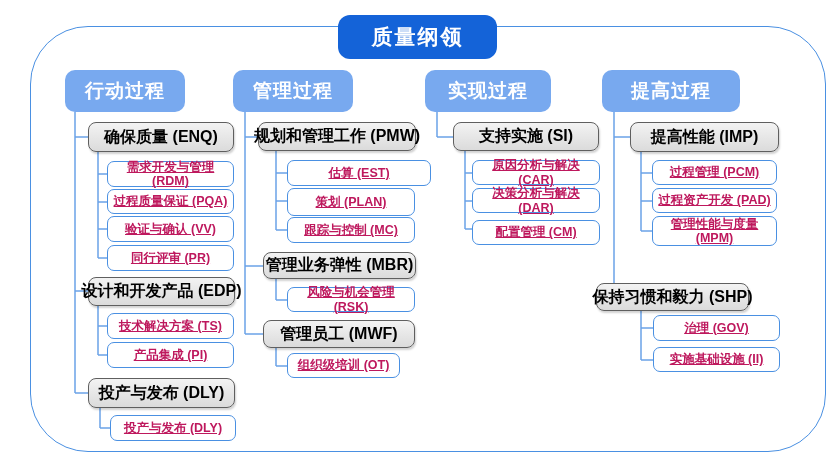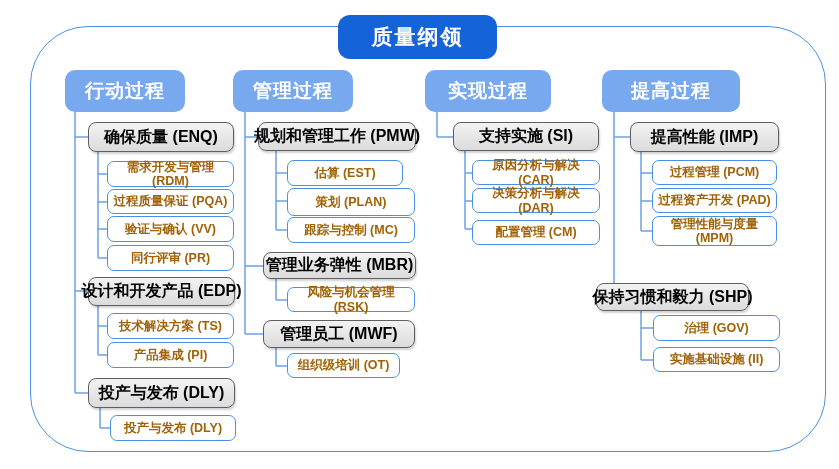--- a/index.html
+++ b/index.html
@@ -27,23 +27,23 @@
     position:absolute; background:linear-gradient(#f3f3f3,#dbdbdb);
     border:1.6px solid var(--grp-border,#5f5f5f); border-radius:8px;
     font-weight:bold; font-size:16px; color:#000;
     display:flex; align-items:center; justify-content:center;
     box-shadow:1px 2px 2px rgba(0,0,0,0.18); box-sizing:border-box; z-index:2;
     white-space:nowrap;
   }
   .leaf {
     position:absolute; background:#ffffff;
     border:1.5px solid var(--leaf-border,#4a90e2); border-radius:7px;
-    font-weight:bold; font-size:12.5px; color:#a16207;
+    font-weight:bold; font-size:12.5px; color:#be185d;
     display:flex; align-items:center; justify-content:center;
-    text-align:center; line-height:1.15; padding:0 3px; box-sizing:border-box; z-index:2;
+    text-align:center; line-height:1.15; padding:0 3px; box-sizing:border-box; z-index:2;text-decoration:underline;
   }
   svg.wires { position:absolute; left:0; top:0; z-index:1; }
   .wires path { fill:none; stroke:var(--wire,#6ba2e8); stroke-width:1.5px; }
 </style>
 </head>
 <body>
 
 <div class="stage">
 
   <div class="frame"></div>
@@ -84,21 +84,21 @@
     <div class="leaf" style="left:107px;top:342px;width:127px;height:26px">产品集成 (PI)</div>
 
     <div class="grp" style="left:88px;top:378px;width:147px;height:30px">投产与发布 (DLY)</div>
     <div class="leaf" style="left:110px;top:415px;width:126px;height:26px">投产与发布 (DLY)</div>
   </div>
 
   <div>
     <div class="hdr" style="left:233px;top:70px;width:120px">管理过程</div>
 
     <div class="grp" style="left:258px;top:122px;width:158px;height:29px">规划和管理工作 (PMW)</div>
-    <div class="leaf" style="left:287px;top:160px;width:116px;height:26px">估算 (EST)</div>
+    <div class="leaf" style="left:287px;top:160px;width:144px;height:26px">估算 (EST)</div>
     <div class="leaf" style="left:287px;top:188px;width:128px;height:28px">策划 (PLAN)</div>
     <div class="leaf" style="left:287px;top:217px;width:128px;height:26px">跟踪与控制 (MC)</div>
 
     <div class="grp" style="left:263px;top:252px;width:153px;height:27px">管理业务弹性 (MBR)</div>
     <div class="leaf" style="left:287px;top:287px;width:128px;height:25px">风险与机会管理 (RSK)</div>
 
     <div class="grp" style="left:263px;top:320px;width:152px;height:28px">管理员工 (MWF)</div>
     <div class="leaf" style="left:287px;top:353px;width:113px;height:25px">组织级培训 (OT)</div>
   </div>
 

